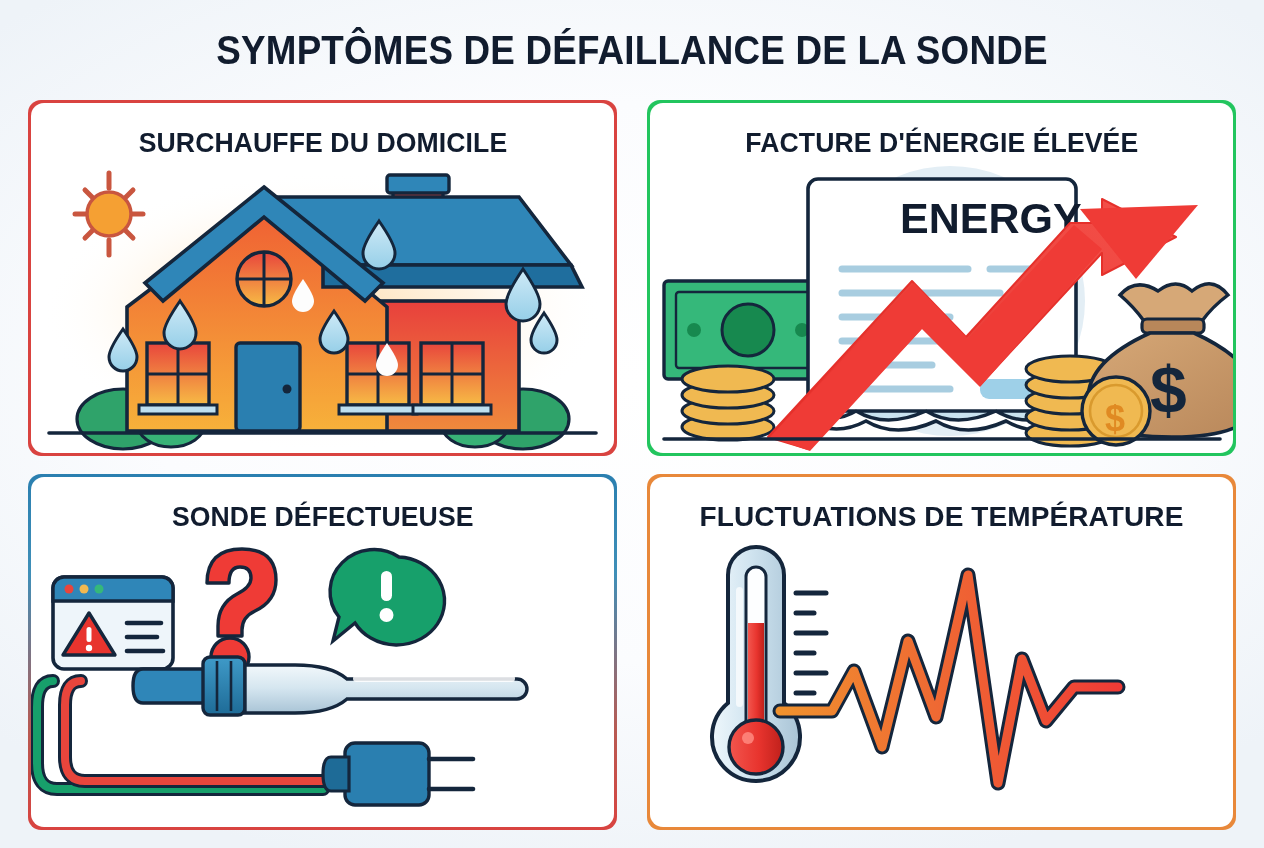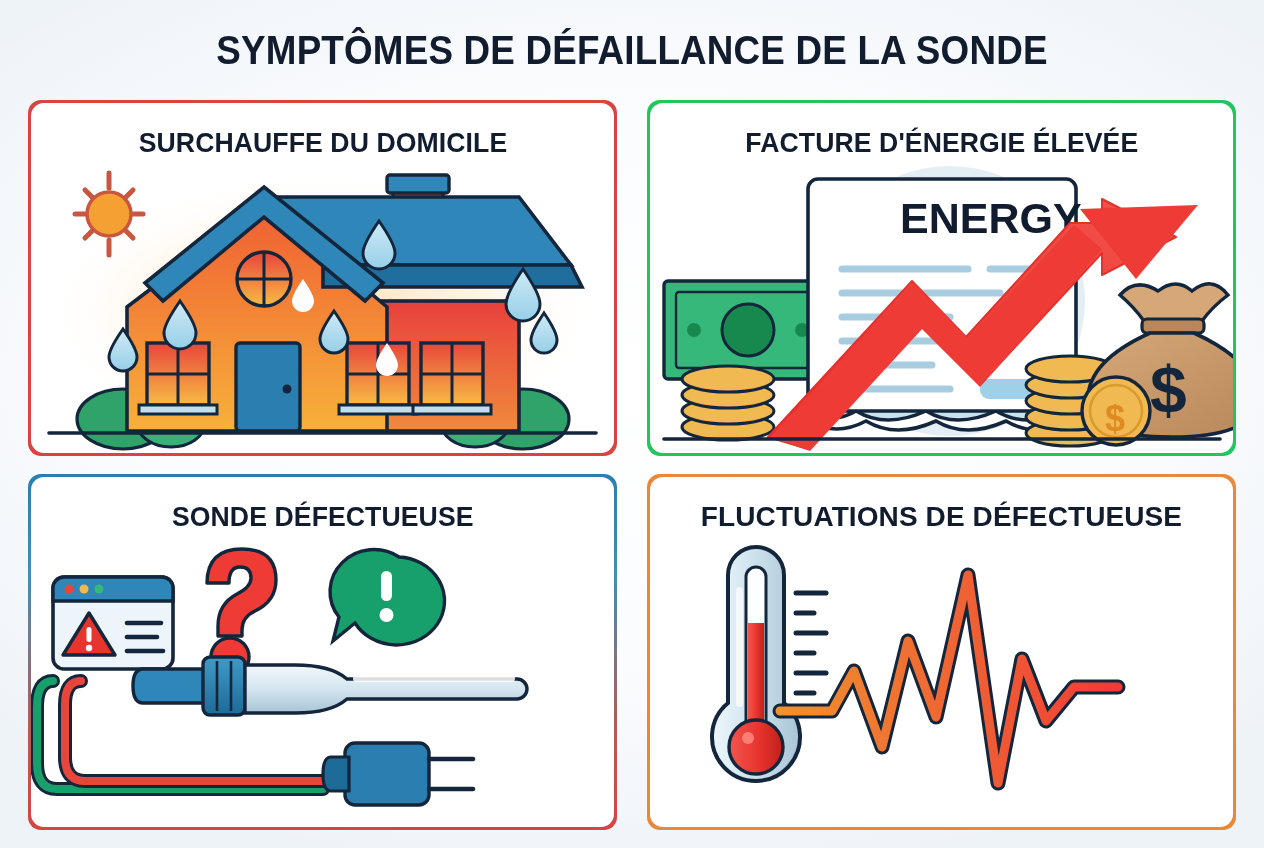--- a/index.html
+++ b/index.html
@@ -325,21 +325,21 @@
                 <line x1="398" y1="254" x2="442" y2="254"></line>
               </g>
             </g>
           </svg>
         </div>
       </div>
     </div>
 
     <div class="card grad card-orange">
       <div class="card-inner">
-        <div class="card-title wide">FLUCTUATIONS DE DÉFECTUEUSE</div>
+        <div class="card-title wide">FLUCTUATIONS DE TEMPÉRATURE</div>
         <div class="art">
           <svg viewBox="0 0 583 290" preserveAspectRatio="xMidYMid meet">
             <defs>
               <linearGradient id="glassG" x1="0" y1="0" x2="1" y2="0">
                 <stop offset="0%" stop-color="#eef7fc"></stop>
                 <stop offset="45%" stop-color="#cfe3ef"></stop>
                 <stop offset="100%" stop-color="#a9c4d6"></stop>
               </linearGradient>
               <linearGradient id="mercG" x1="0" y1="0" x2="1" y2="0">
                 <stop offset="0%" stop-color="#f2564e"></stop>

